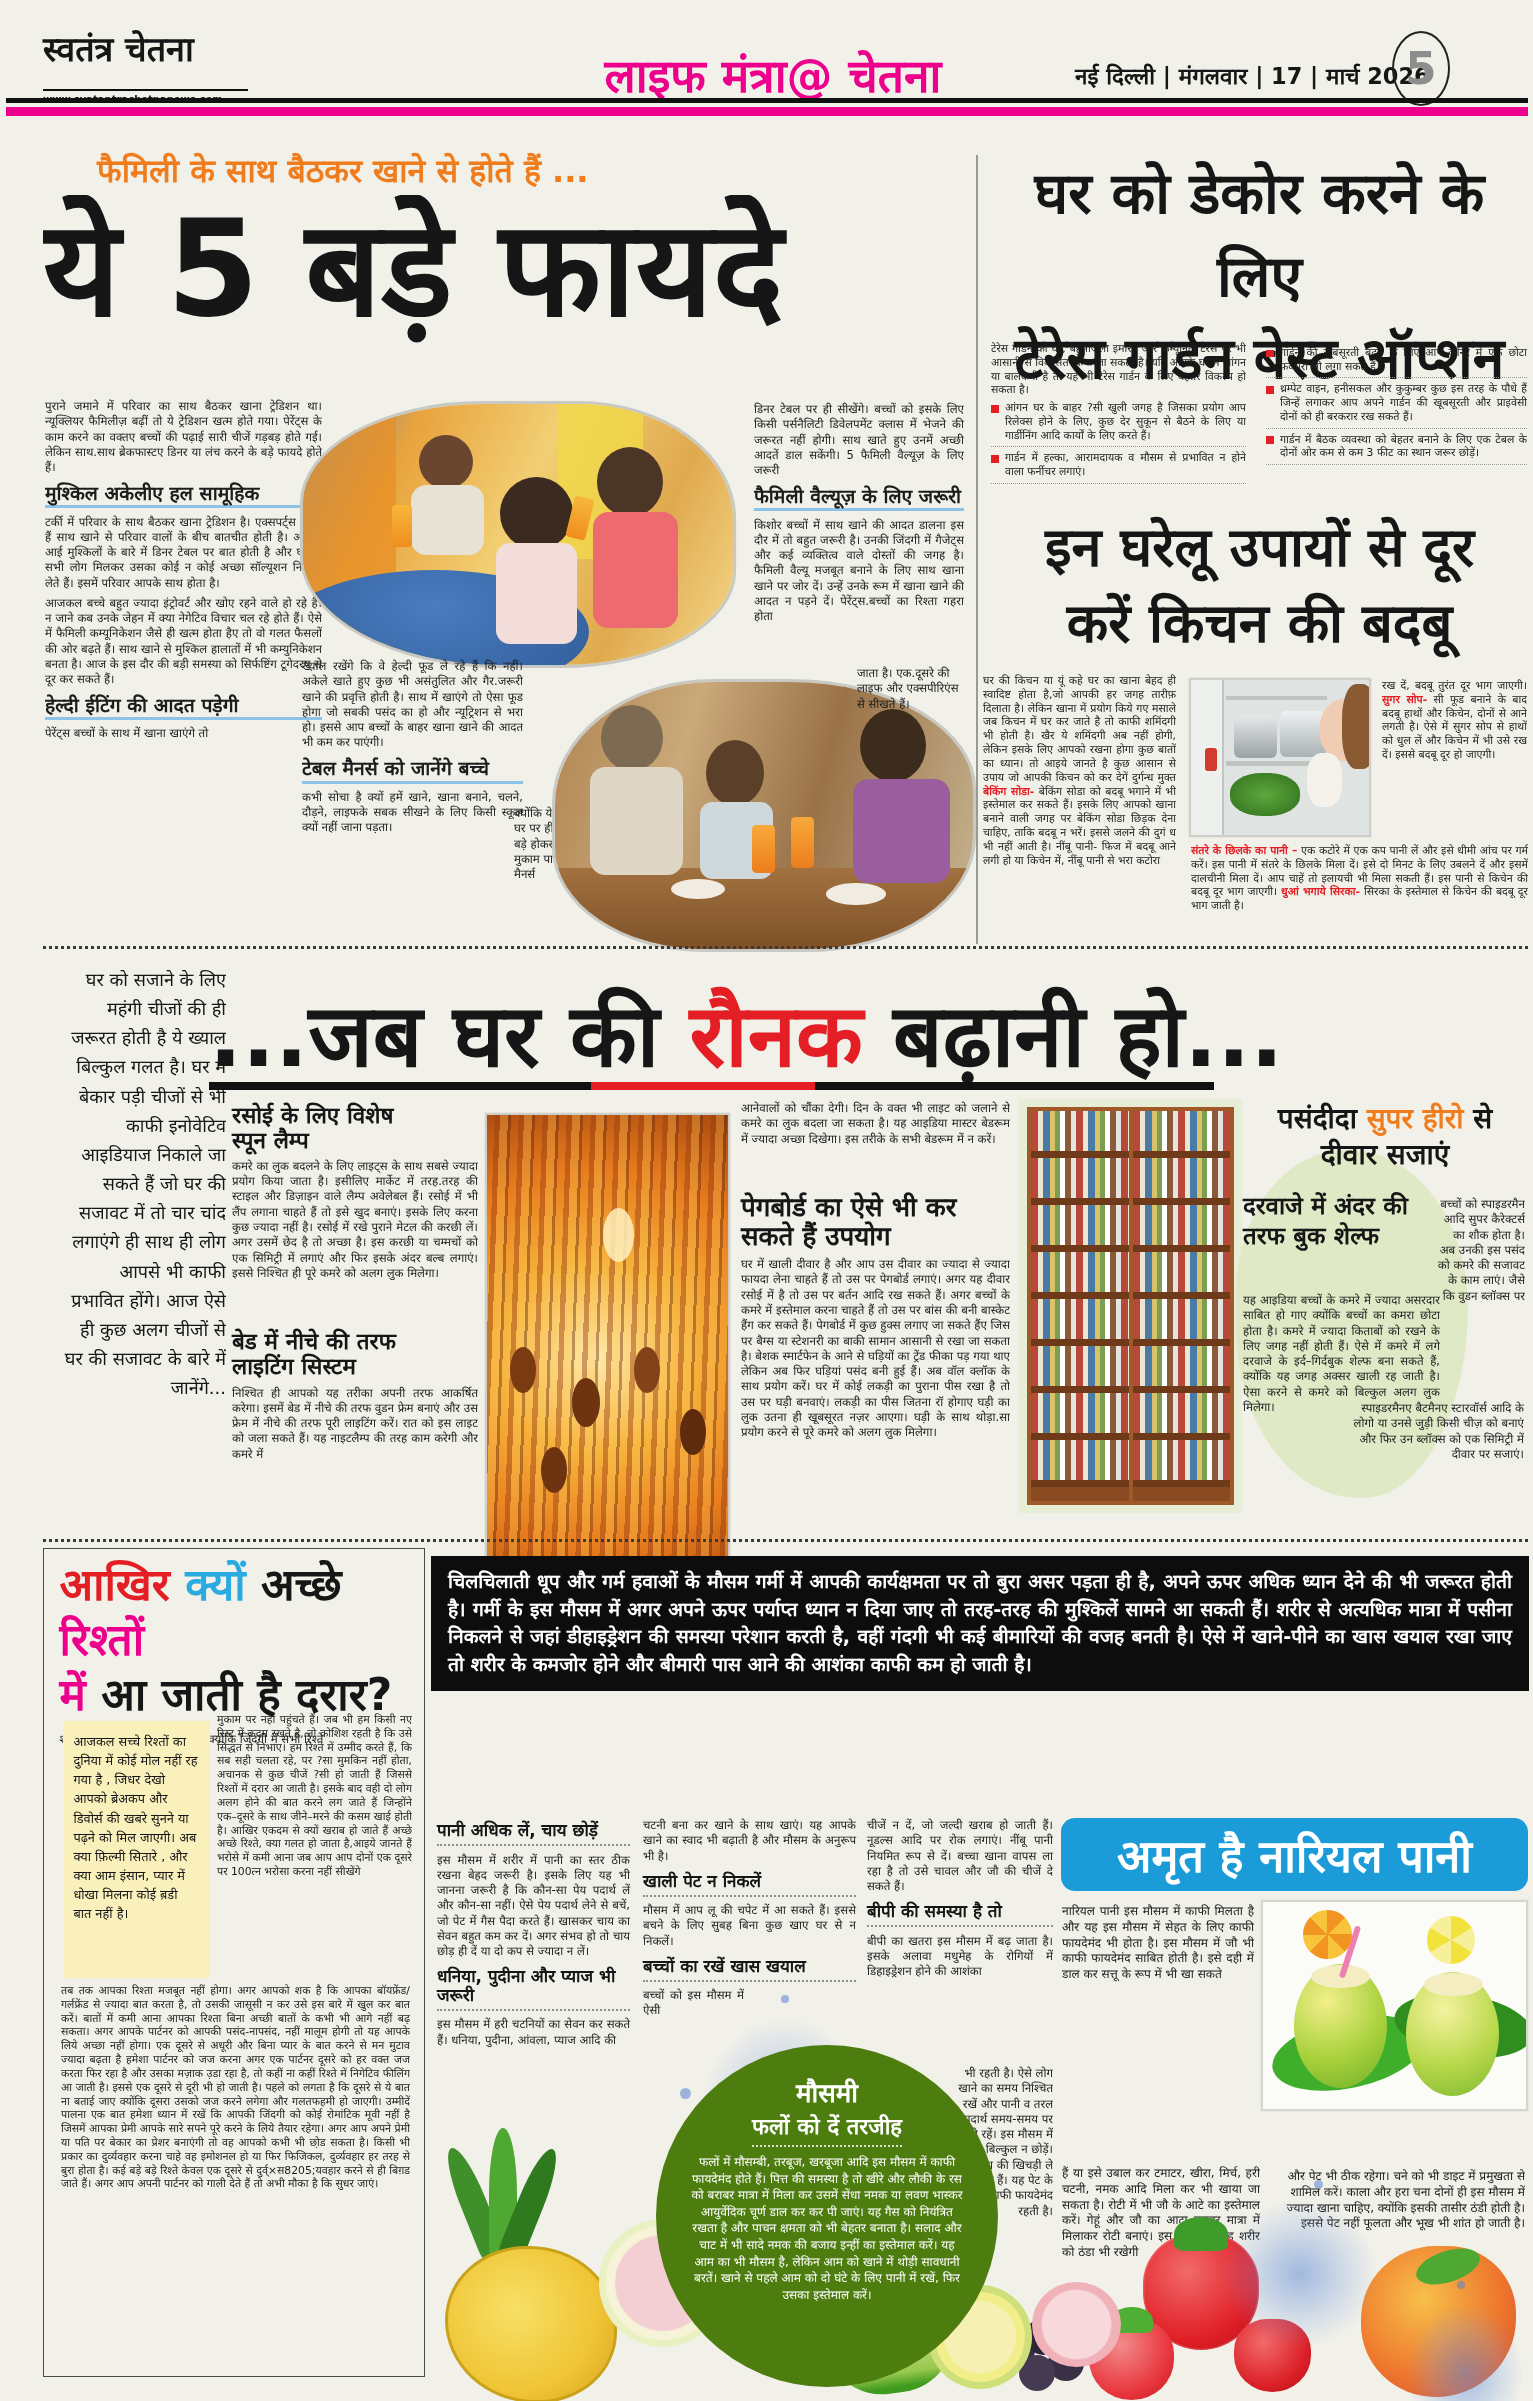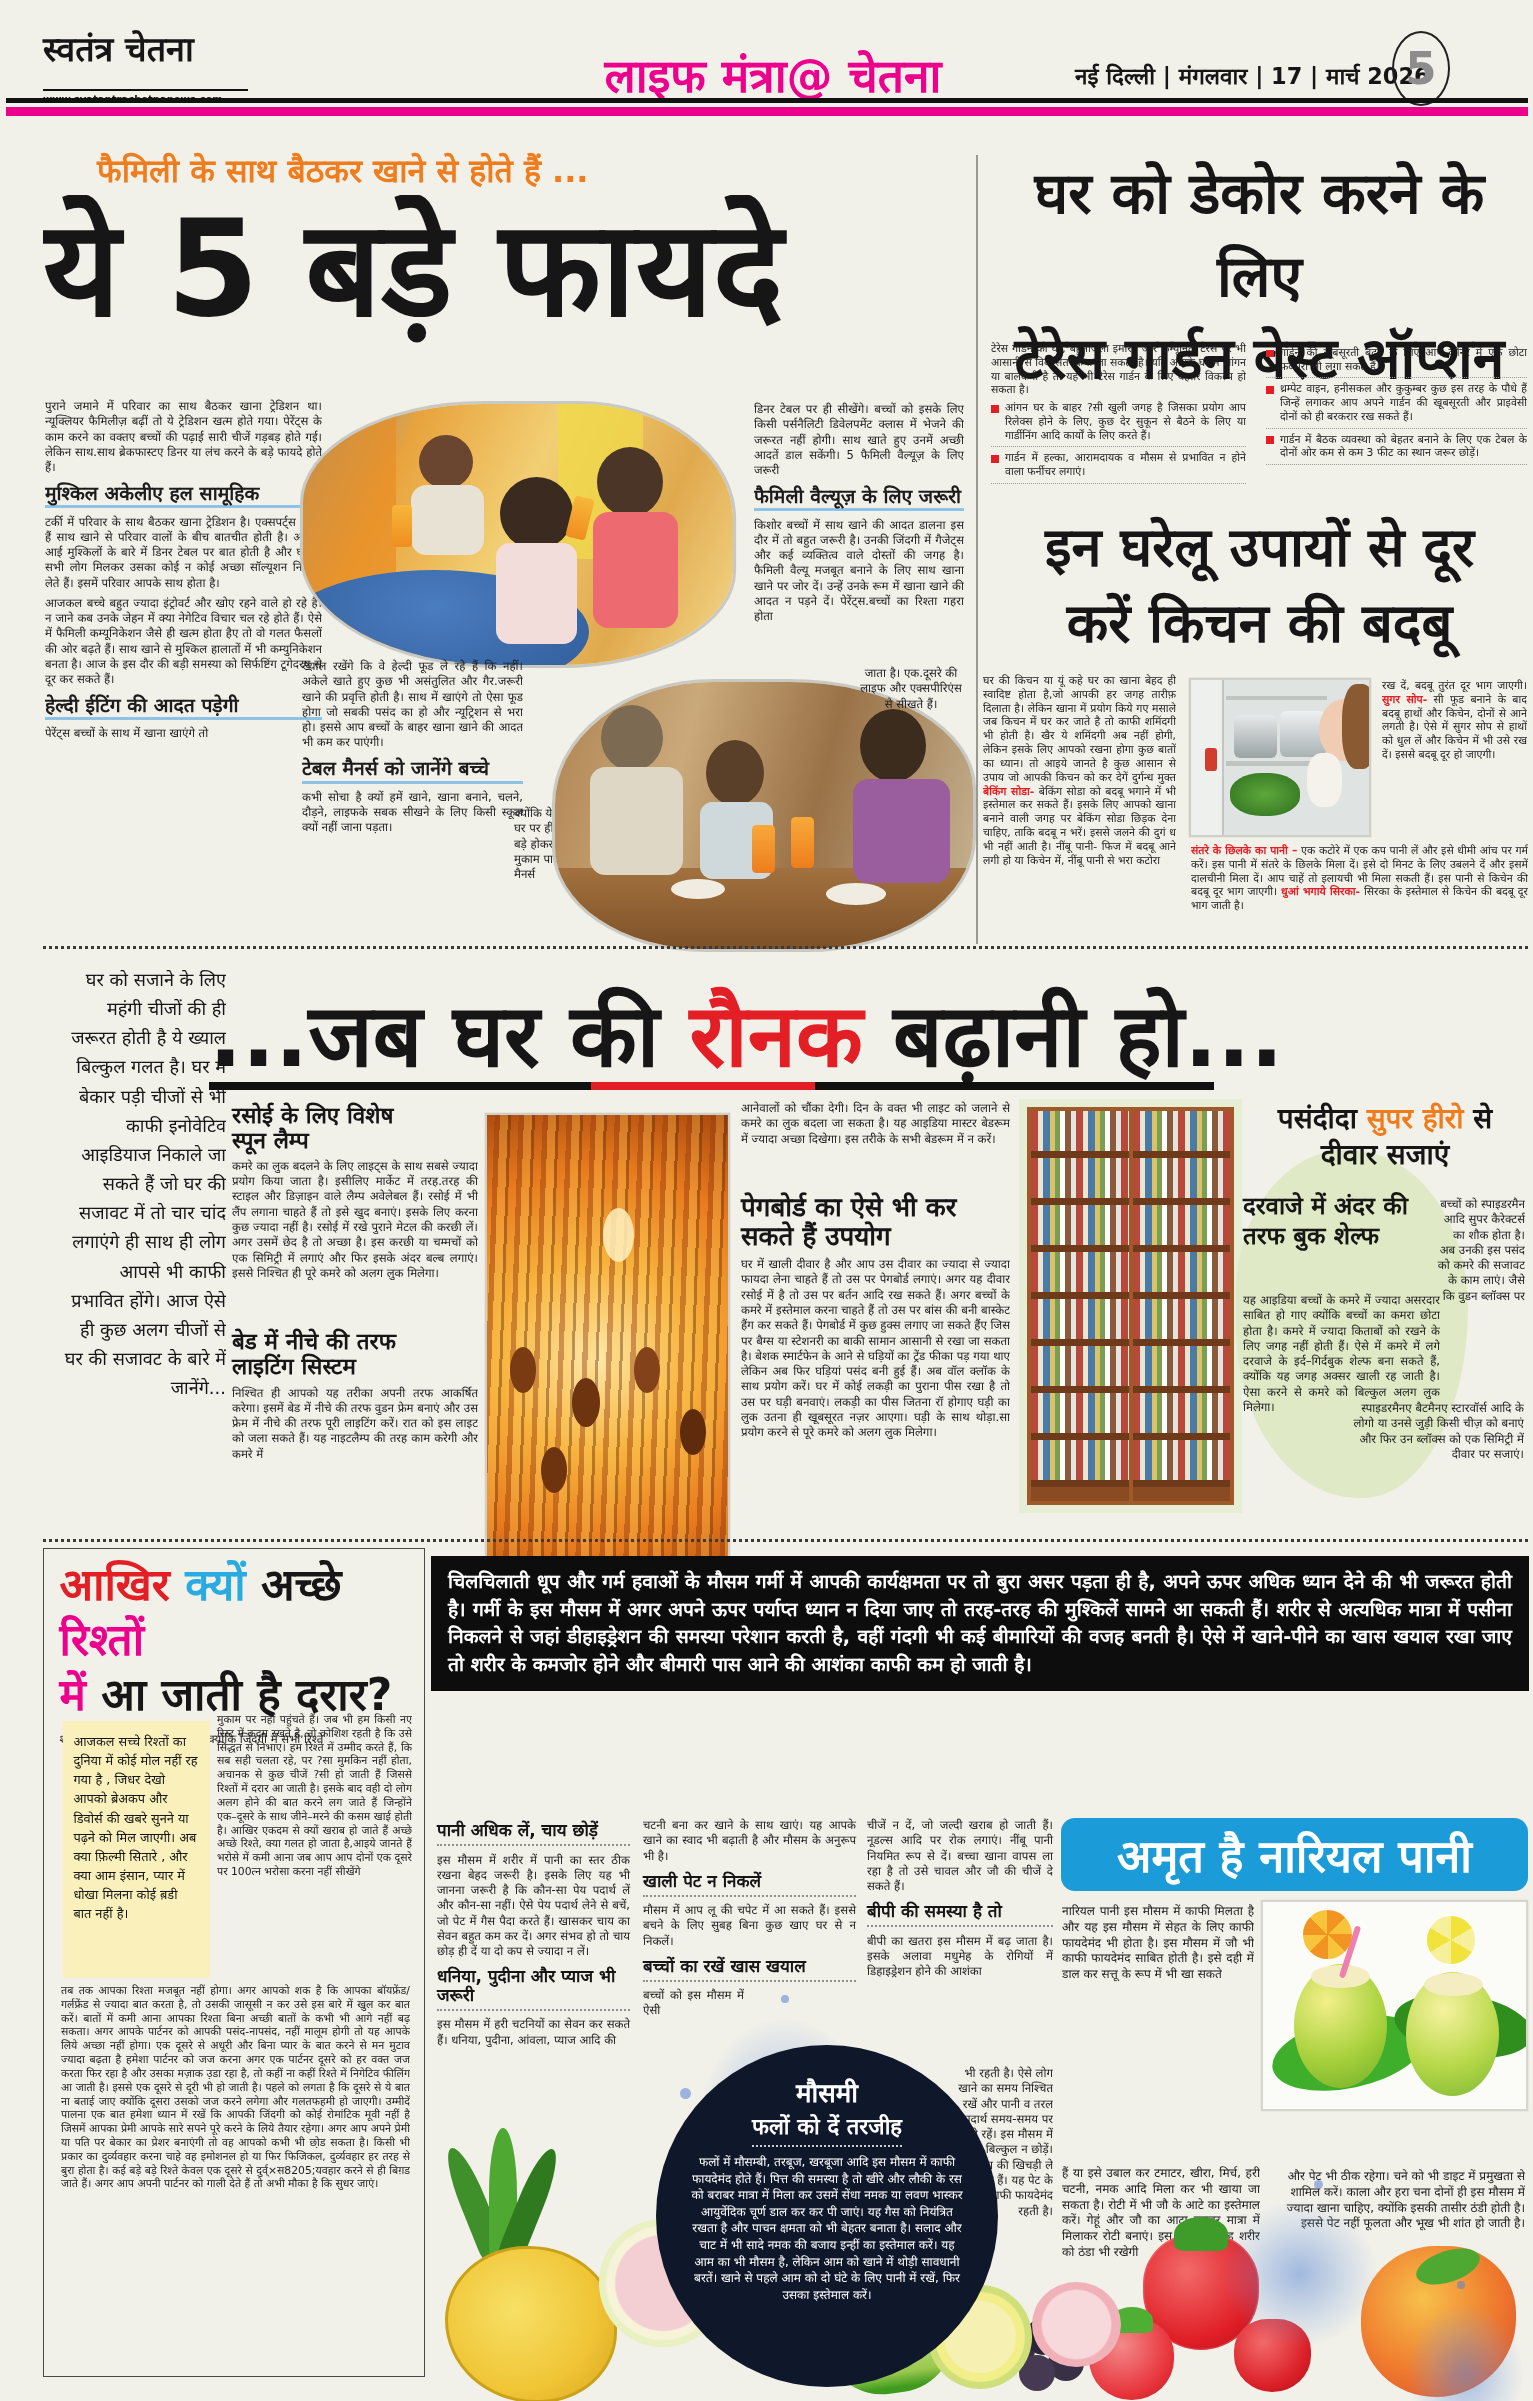--- a/index.html
+++ b/index.html
@@ -83,21 +83,21 @@
     <div class="abs" style="left:236px;top:135px;width:23px;height:51px;background:linear-gradient(#f7a93a,#ed7d1c);border-radius:4.6px;"></div>
     <div class="abs" style="left:116px;top:197px;width:54px;height:20px;border-radius:50%;background:#f0ece2;"></div>
     <div class="abs" style="left:271px;top:201px;width:60px;height:21.6px;border-radius:50%;background:#f0ece2;"></div>
   </div>
 
   <div class="abs body" style="left:754px;top:402px;width:210px;height:263px;overflow:hidden;">
     <div>डिनर टेबल पर ही सीखेंगे। बच्चों को इसके लिए किसी पर्सनैलिटी डिवेलपमेंट क्लास में भेजने की जरूरत नहीं होगी। साथ खाते हुए उनमें अच्छी आदतें डाल सकेंगी। 5 फैमिली वैल्यूज़ के लिए जरूरी</div>
     <div class="sub-blue">फैमिली वैल्यूज़ के लिए जरूरी</div>
     <div>किशोर बच्चों में साथ खाने की आदत डालना इस दौर में तो बहुत जरूरी है। उनकी जिंदगी में गैजेट्स और कई व्यक्तित्व वाले दोस्तों की जगह है। फैमिली वैल्यू मजबूत बनाने के लिए साथ खाना खाने पर जोर दें। उन्हें उनके रूम में खाना खाने की आदत न पड़ने दें। पेरेंट्स.बच्चों का रिश्ता गहरा होता</div>
   </div>
-  <div class="abs body" style="left:857px;top:666px;width:108px;height:116px;overflow:hidden;text-align:center;">जाता है। एक.दूसरे की लाइफ और एक्सपीरिएंस से सीखते हैं।</div>
+  <div class="abs body" style="left:857px;top:666px;width:108px;height:116px;overflow:hidden;text-align:left;">जाता है। एक.दूसरे की लाइफ और एक्सपीरिएंस से सीखते हैं।</div>
 
   <div class="abs" style="left:976px;top:155px;width:1.5px;height:789px;background:#9a9a94;"></div>
 
   <div class="abs" style="left:991px;top:152px;width:537px;text-align:center;font-weight:bold;font-size:57px;line-height:1.45;">
     <div>घर को डेकोर करने के लिए</div>
     <div>टेरेस गार्डन बेस्ट ऑप्शन</div>
   </div>
   <div class="abs body-sm" style="left:991px;top:342px;width:255px;height:158px;overflow:hidden;">
     <div>टेरेस गार्डन को घर, बहुमंजिला इमारत और कम्यूनिटी टेरेस पर भी आसानी से विकसित किया जा सकता है। यदि आपके घर में आंगन या बालकनी है तो यह भी टेरेस गार्डन के लिए बेहतर विकल्प हो सकता है।</div>
     <div class="bul">
@@ -320,20 +320,20 @@
   </div>
 
   <div class="splash" style="left:700px;top:2018px;width:170px;height:201px;border-radius:40% 60% 55% 45%;"></div>
   <div class="splash" style="left:1222px;top:2200px;width:155px;height:147px;border-radius:55% 45% 40% 60%;"></div>
   <div class="splash" style="left:1407px;top:2304px;width:116px;height:139px;border-radius:45% 55% 60% 40%;"></div>
   <div class="drop" style="left:680px;top:2088px;width:10.8px;height:10.8px;"></div>
   <div class="drop" style="left:781px;top:1995px;width:7.7px;height:7.7px;"></div>
   <div class="drop" style="left:1314px;top:2180px;width:9.3px;height:9.3px;"></div>
   <div class="drop" style="left:1457px;top:2281px;width:7.7px;height:7.7px;"></div>
 
-  <div class="abs" style="left:656px;top:2045px;width:342px;height:342px;border-radius:50%;background:#0f172a;color:#fff;box-sizing:border-box;padding:29px 34px;text-align:center;overflow:hidden;">
+  <div class="abs" style="left:656px;top:2045px;width:342px;height:342px;border-radius:50%;background:#4d7c0f;color:#fff;box-sizing:border-box;padding:29px 34px;text-align:center;overflow:hidden;">
     <div style="font-size:26px;font-weight:bold;">मौसमी</div>
     <div style="font-size:22px;font-weight:bold;border-bottom:2.3px dotted rgba(255,255,255,.8);display:inline-block;padding-bottom:4.6px;margin-bottom:7.7px;">फलों को दें तरजीह</div>
     <div style="font-size:12px;line-height:1.38;text-align:center;">फलों में मौसम्बी, तरबूज, खरबूजा आदि इस मौसम में काफी फायदेमंद होते हैं। पित्त की समस्या है तो खीरे और लौकी के रस को बराबर मात्रा में मिला कर उसमें सेंधा नमक या लवण भास्कर आयुर्वेदिक चूर्ण डाल कर कर पी जाएं। यह गैस को नियंत्रित रखता है और पाचन क्षमता को भी बेहतर बनाता है। सलाद और चाट में भी सादे नमक की बजाय इन्हीं का इस्तेमाल करें। यह आम का भी मौसम है, लेकिन आम को खाने में थोड़ी सावधानी बरतें। खाने से पहले आम को दो घंटे के लिए पानी में रखें, फिर उसका इस्तेमाल करें।</div>
   </div>
 
 </div>
 
 
 </body></html>

